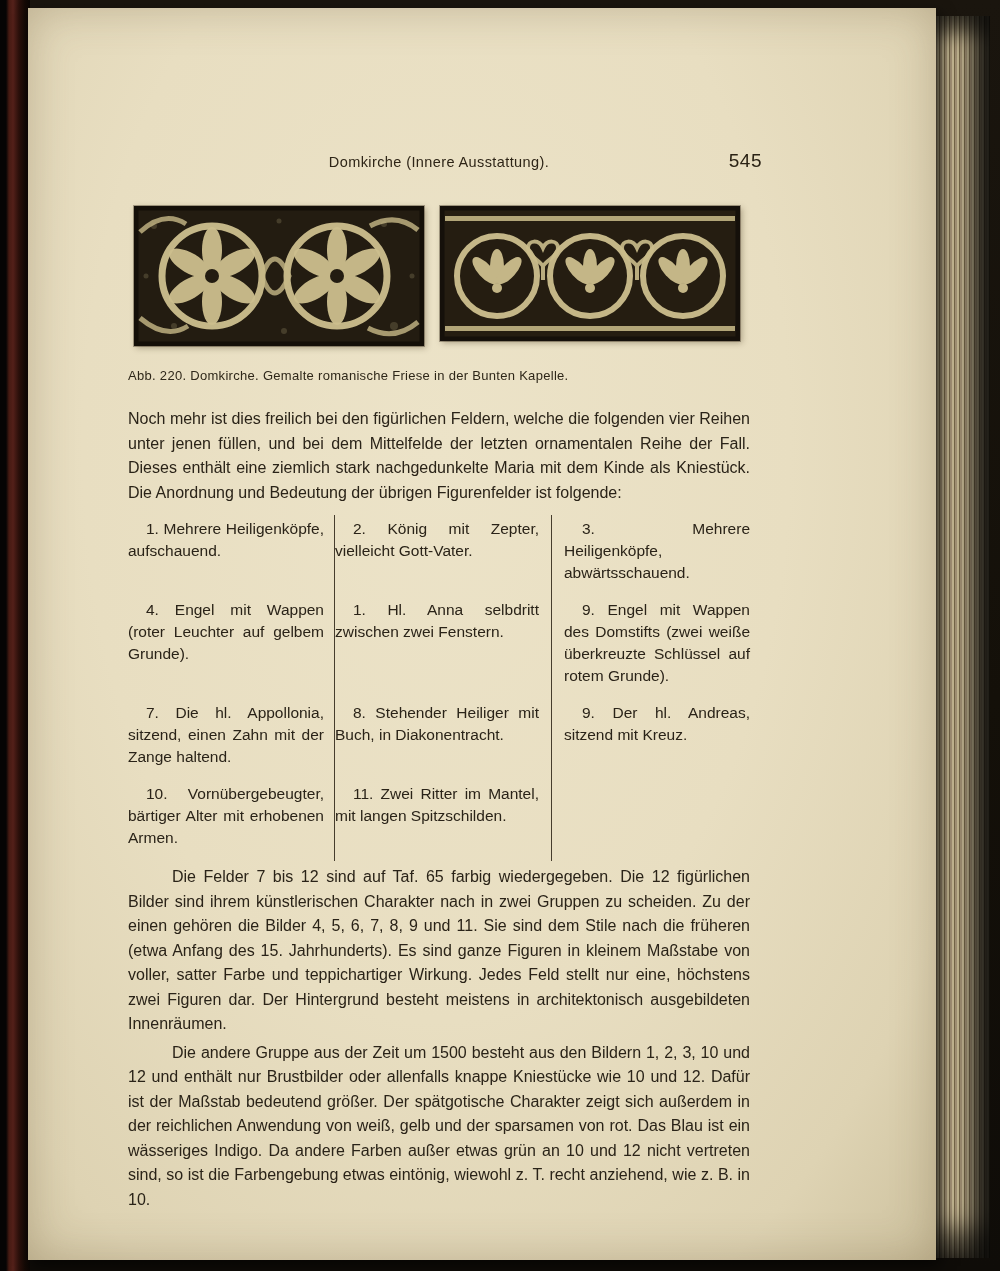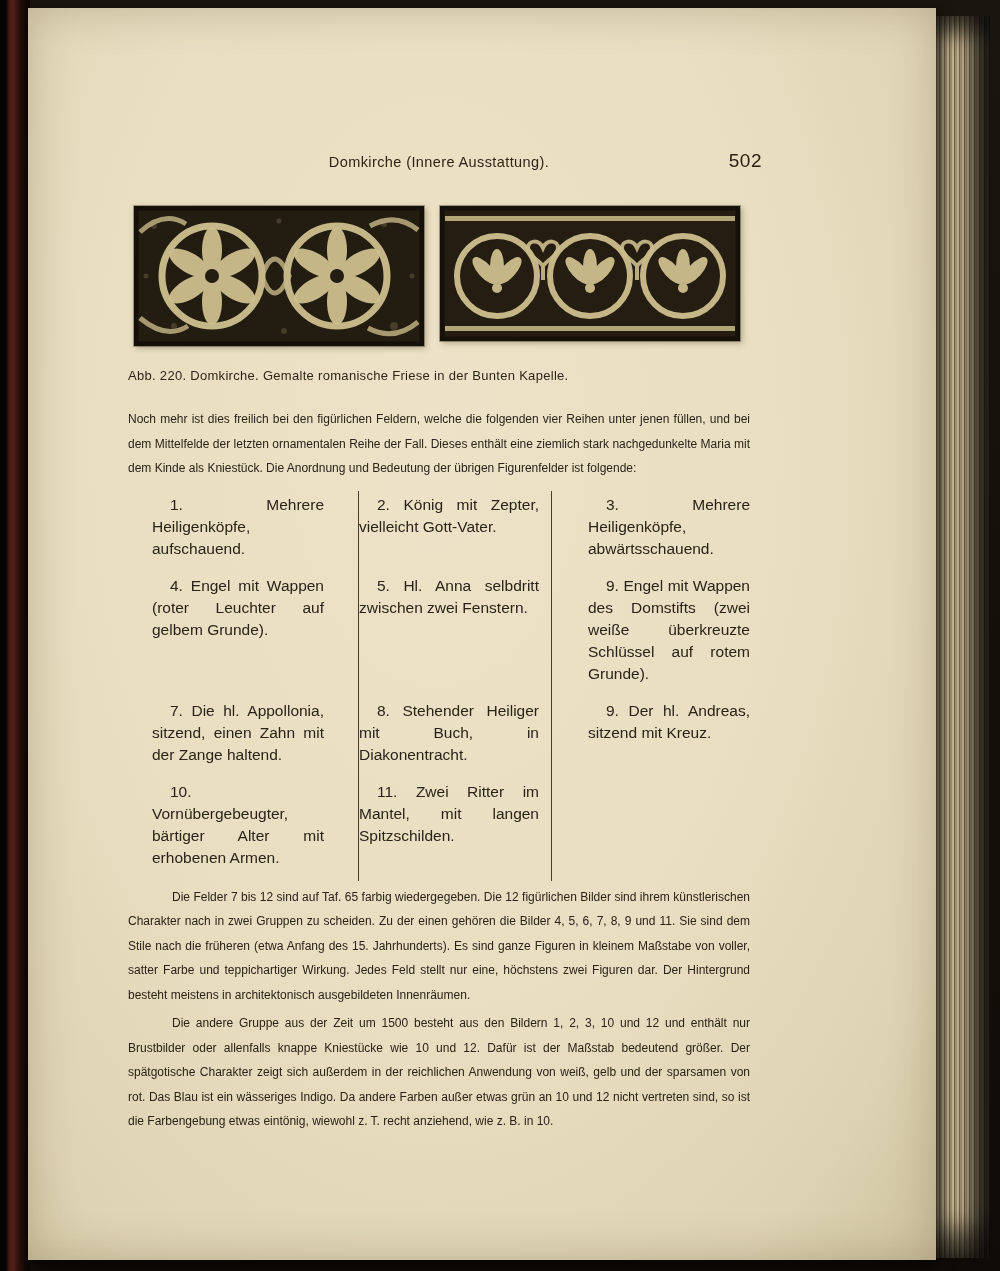--- a/index.html
+++ b/index.html
@@ -32,48 +32,48 @@
   .page-number {
     position:absolute; right:-12px; top:-4px; font-size:19px; color:#2a2214; letter-spacing:.5px;
   }
 
   .figures { margin-top:30px; margin-left:6px; display:flex; gap:16px; align-items:flex-start; }
   .figure { box-shadow:0 0 0 1px rgba(40,30,15,.35), 2px 2px 6px rgba(60,45,20,.35); line-height:0; }
 
   .caption { margin-top:22px; text-align:left; font-size:13px; letter-spacing:.3px; color:#2e2719; }
 
   .para {
-    margin-top:24px; font-size:12px; line-height:24.5px; text-align:justify;
+    margin-top:24px; font-size:16px; line-height:24.5px; text-align:justify;
     color:#2a2318; overflow-wrap:break-word; hyphens:auto;
   }
   .para.indent { margin-top:4px; text-indent:44px; }
   .para.first { margin-top:24px; }
 
   .legend-table { margin-top:10px; display:grid; grid-template-columns:206px 218px 198px; }
   .cell {
     font-size:15.5px; line-height:22px; text-align:justify; text-indent:18px;
-    padding:3px 0 12px 0; color:#2a2318; overflow-wrap:break-word; hyphens:auto;margin-left:24px;
+    padding:3px 0 12px 0; color:#2a2318; overflow-wrap:break-word; hyphens:auto;
   }
   .cell.c-left  { padding-right:10px; }
   .cell.c-mid   { padding-left:0; padding-right:12px; border-left:1px solid #463d2d; border-right:1px solid #463d2d; }
   .cell.c-right { padding-left:12px; }
 </style>
 </head>
 <body>
 
 <div class="scene">
   <div class="spine"></div>
   <div class="page-stack"></div>
 
   <div class="page">
     <div class="content">
 
       <div class="page-header">
         <span class="running-title">Domkirche (Innere Ausstattung).</span>
-        <span class="page-number">502</span>
+        <span class="page-number">545</span>
       </div>
 
       <div class="figures">
         <div class="figure">
           <svg viewBox="0 0 290 140" width="290" height="140" aria-hidden="true">
             <rect width="290" height="140" fill="#231c11"></rect>
             <rect x="2" y="2" width="286" height="136" fill="none" stroke="#140f08" stroke-width="5"></rect>
             <g opacity="0.20" fill="#cdbf8e">
               <circle cx="20" cy="20" r="3"></circle>
                 <circle cx="260" cy="120" r="4"></circle>
@@ -160,21 +160,21 @@
 
       <div class="caption">Abb. 220. Domkirche. Gemalte romanische Friese in der Bunten Kapelle.</div>
 
       <div class="para first">Noch mehr ist dies freilich bei den figürlichen Feldern, welche die folgenden vier Reihen unter jenen füllen, und bei dem Mittelfelde der letzten ornamentalen Reihe der Fall. Dieses enthält eine ziemlich stark nachgedunkelte Maria mit dem Kinde als Kniestück. Die Anordnung und Bedeutung der übrigen Figurenfelder ist folgende:</div>
 
       <div class="legend-table">
         <div class="cell c-left">1. Mehrere Heiligenköpfe, aufschauend.</div>
         <div class="cell c-mid">2. König mit Zepter, vielleicht Gott-Vater.</div>
         <div class="cell c-right">3. Mehrere Heiligenköpfe, abwärtsschauend.</div>
         <div class="cell c-left">4. Engel mit Wappen (roter Leuchter auf gelbem Grunde).</div>
-        <div class="cell c-mid">5. Hl. Anna selbdritt zwischen zwei Fenstern.</div>
+        <div class="cell c-mid">1. Hl. Anna selbdritt zwischen zwei Fenstern.</div>
         <div class="cell c-right">9. Engel mit Wappen des Domstifts (zwei weiße überkreuzte Schlüssel auf rotem Grunde).</div>
         <div class="cell c-left">7. Die hl. Appollonia, sitzend, einen Zahn mit der Zange haltend.</div>
         <div class="cell c-mid">8. Stehender Heiliger mit Buch, in Diakonentracht.</div>
         <div class="cell c-right">9. Der hl. Andreas, sitzend mit Kreuz.</div>
         <div class="cell c-left">10. Vornübergebeugter, bärtiger Alter mit erhobenen Armen.</div>
         <div class="cell c-mid">11. Zwei Ritter im Mantel, mit langen Spitzschilden.</div>
       </div>
 
       <div class="para indent">Die Felder 7 bis 12 sind auf Taf. 65 farbig wiedergegeben. Die 12 figürlichen Bilder sind ihrem künstlerischen Charakter nach in zwei Gruppen zu scheiden. Zu der einen gehören die Bilder 4, 5, 6, 7, 8, 9 und 11. Sie sind dem Stile nach die früheren (etwa Anfang des 15. Jahrhunderts). Es sind ganze Figuren in kleinem Maßstabe von voller, satter Farbe und teppichartiger Wirkung. Jedes Feld stellt nur eine, höchstens zwei Figuren dar. Der Hintergrund besteht meistens in architektonisch ausgebildeten Innenräumen.</div>
       <div class="para indent">Die andere Gruppe aus der Zeit um 1500 besteht aus den Bildern 1, 2, 3, 10 und 12 und enthält nur Brustbilder oder allenfalls knappe Kniestücke wie 10 und 12. Dafür ist der Maßstab bedeutend größer. Der spätgotische Charakter zeigt sich außerdem in der reichlichen Anwendung von weiß, gelb und der sparsamen von rot. Das Blau ist ein wässeriges Indigo. Da andere Farben außer etwas grün an 10 und 12 nicht vertreten sind, so ist die Farbengebung etwas eintönig, wiewohl z. T. recht anziehend, wie z. B. in 10.</div>

